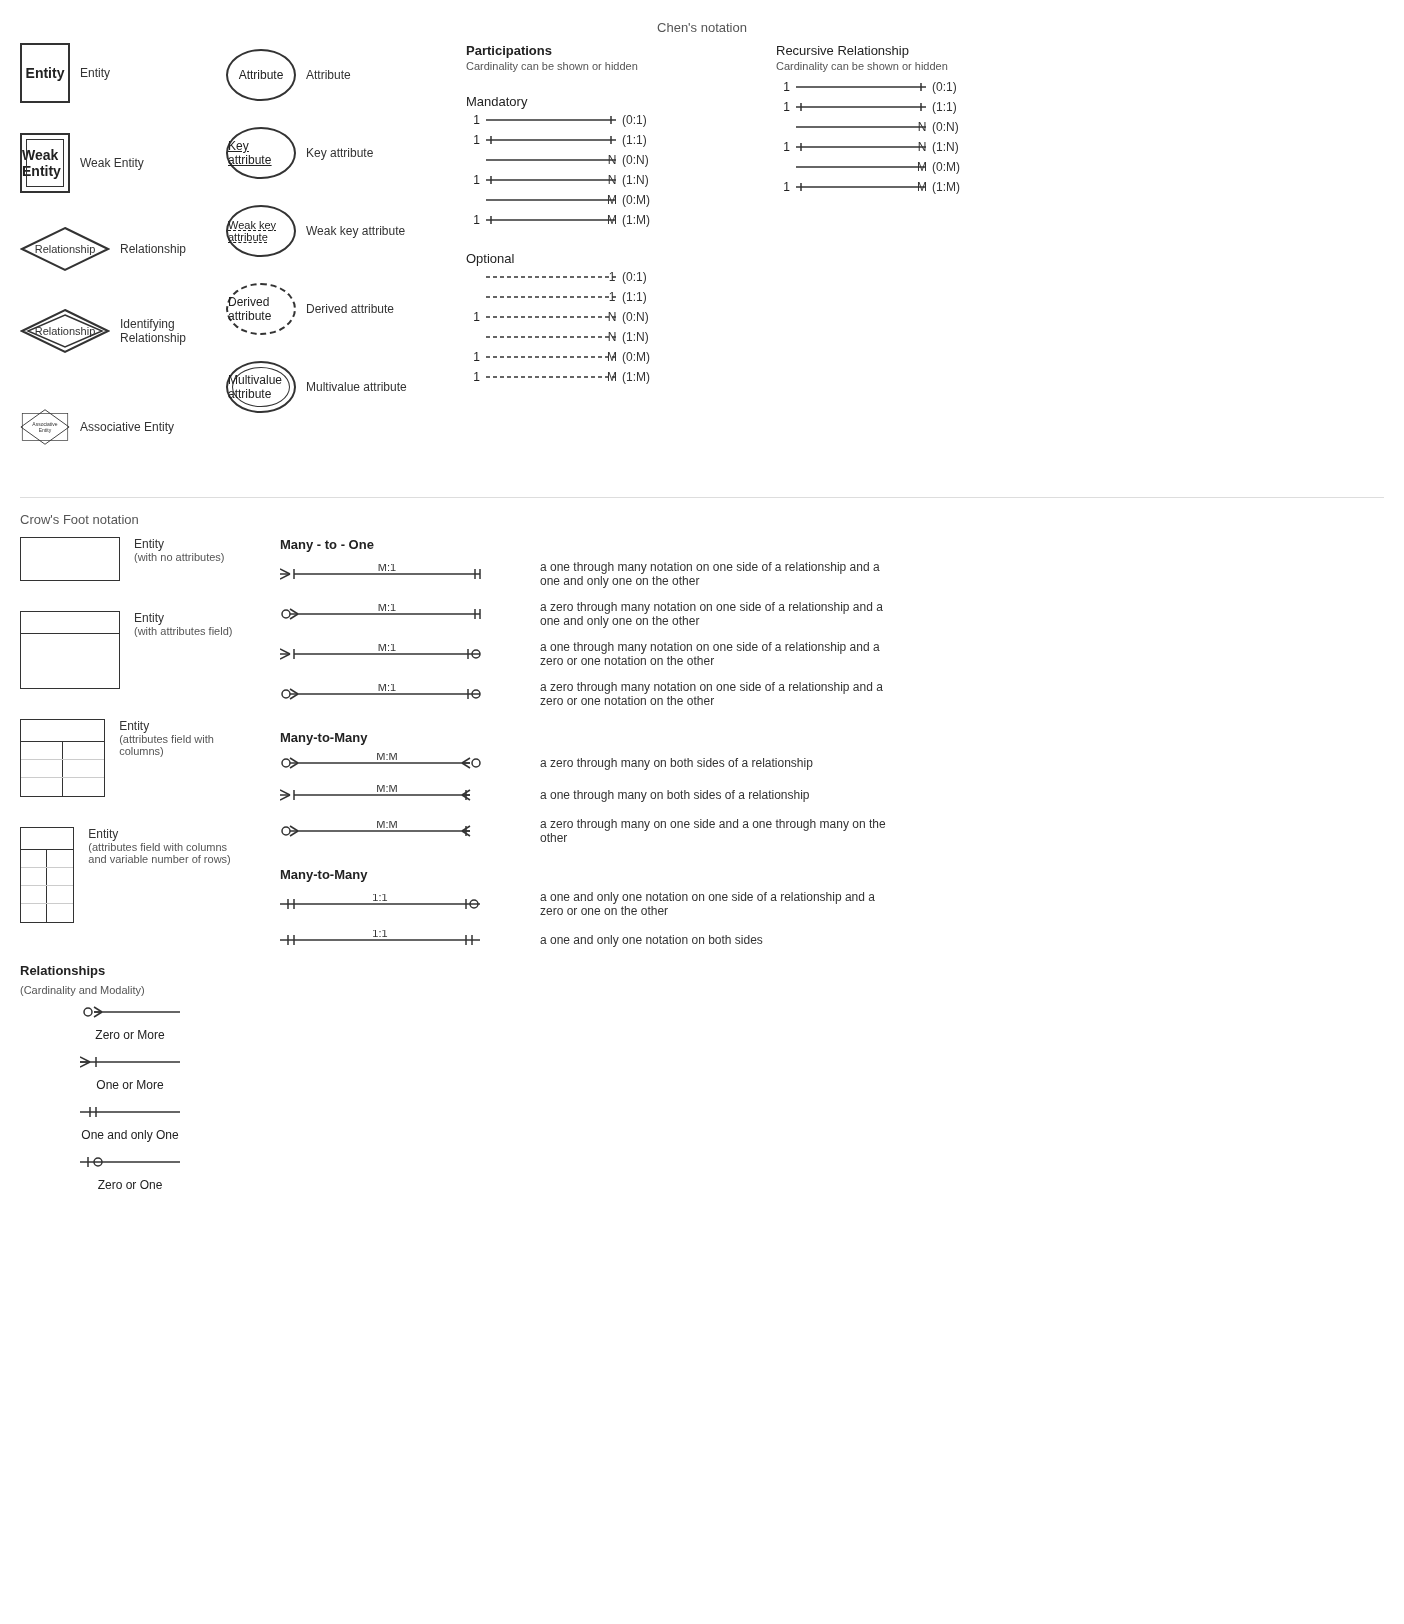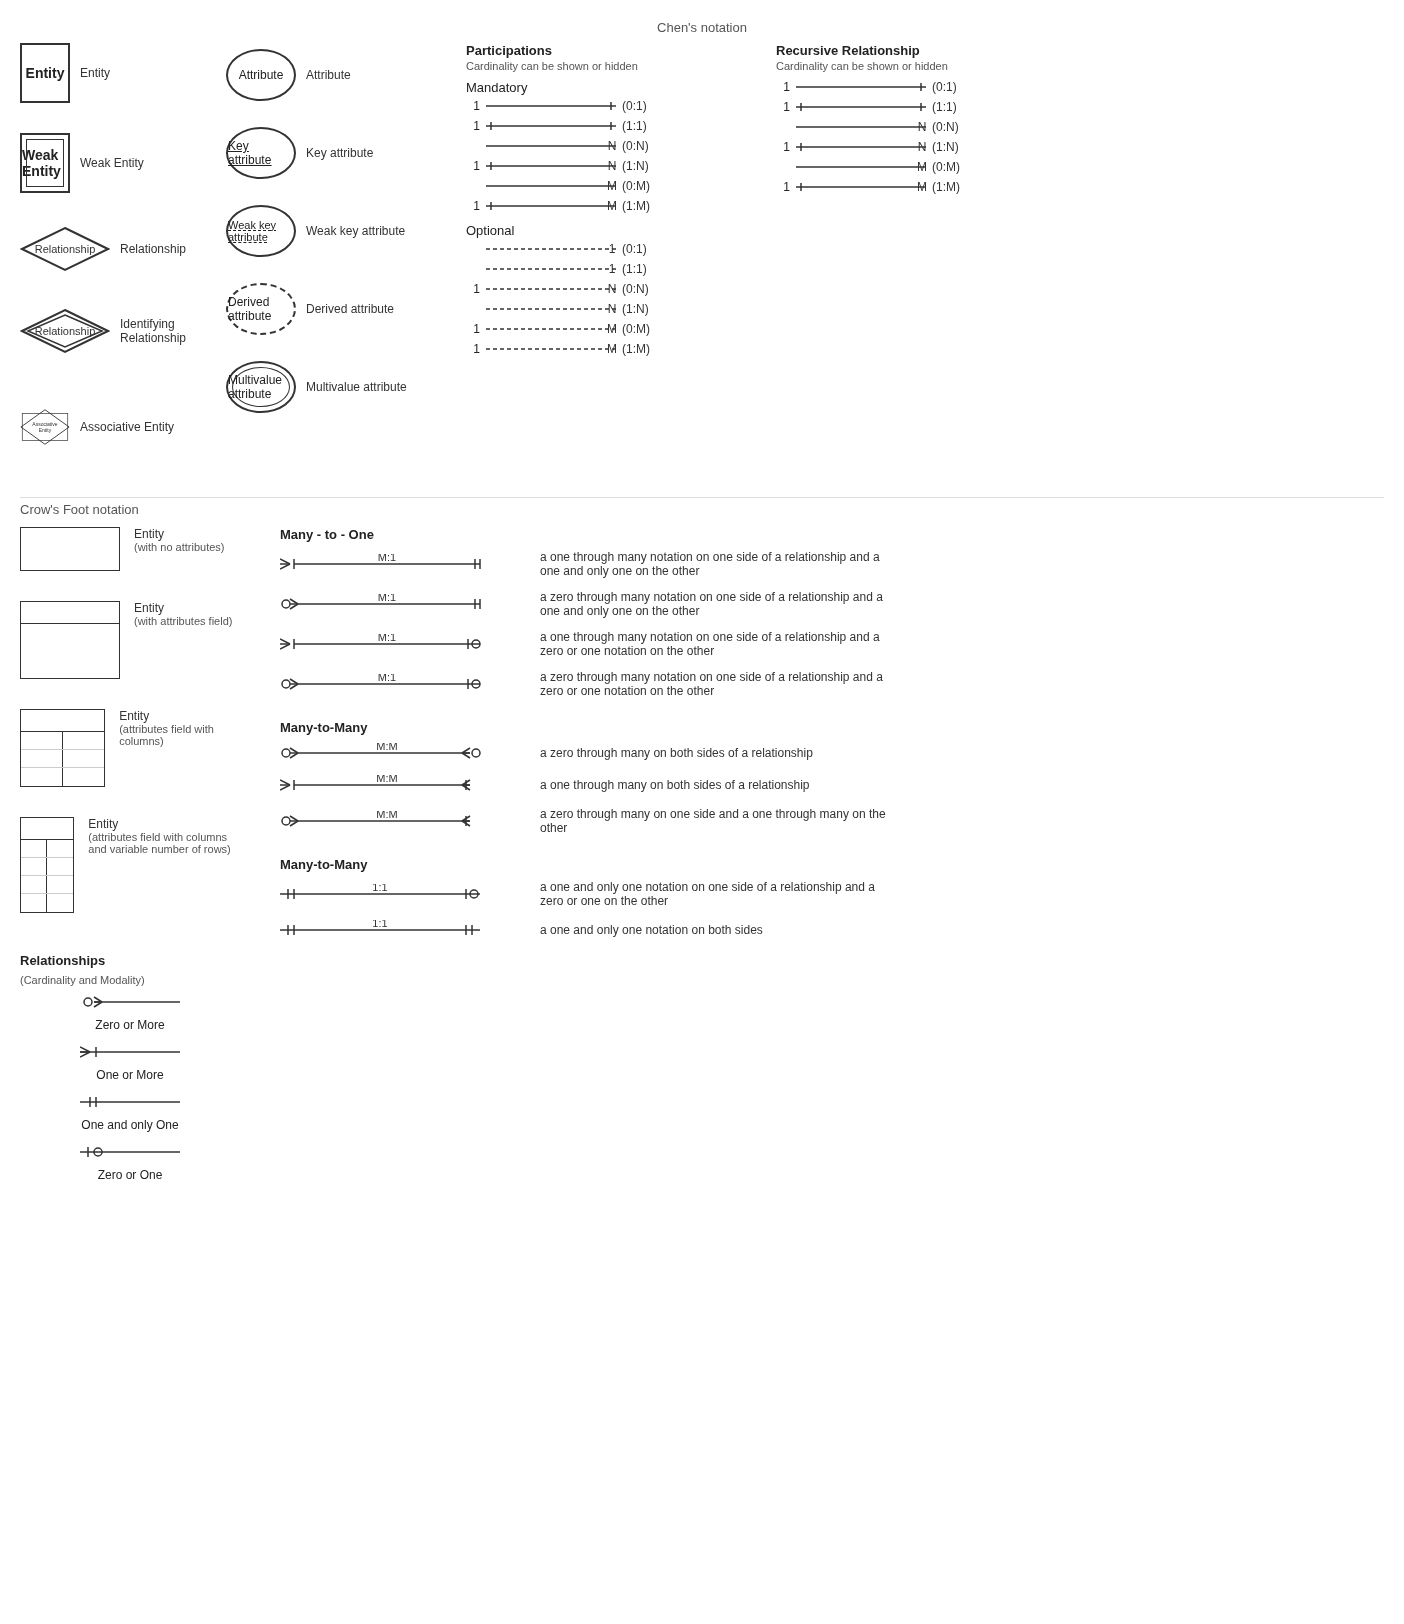--- a/index.html
+++ b/index.html
@@ -195,53 +195,53 @@
       margin-bottom: 2px;
     }
     .participations-subheader {
       font-size: 11px;
       color: #555;
       margin-bottom: 8px;
     }
     .participation-subsection-label {
       font-size: 13px;
       margin-bottom: 4px;
-      margin-top: 0;
+      margin-top: 14px;
     }
 
     .participation-row {
       display: flex;
       align-items: center;
       margin-bottom: 6px;
       gap: 6px;
     }
 
     
     .recursive-col {
       width: 280px;
       margin-left: 30px;
       display: flex;
       flex-direction: column;
     }
     .recursive-header {
       font-size: 13px;
-      font-weight: bold;
+      font-weight: normal;
       margin-bottom: 2px;
     }
     .recursive-subheader {
       font-size: 11px;
       color: #555;
       margin-bottom: 8px;
     }
 
     
     .crows-section {
       margin-top: 20px;
       border-top: 1px solid #ddd;
-      padding-top: 4px;
+      padding-top: 14px;
     }
     .crows-header {
       font-size: 13px;
       color: #555;
       margin-bottom: 10px;
     }
     .crows-main {
       display: flex;
       flex-direction: row;
       gap: 40px;

